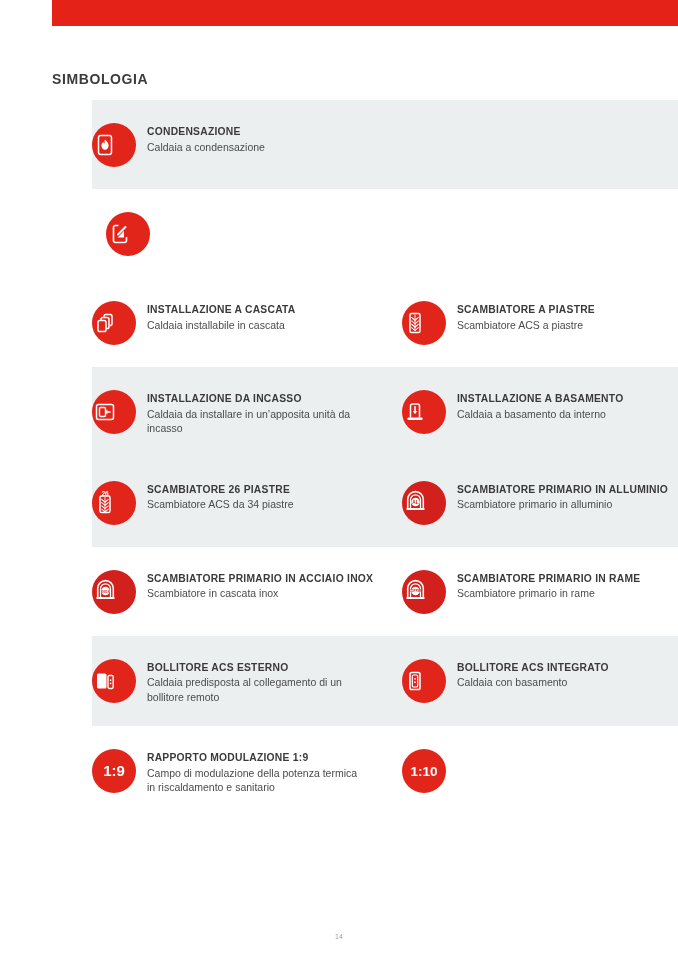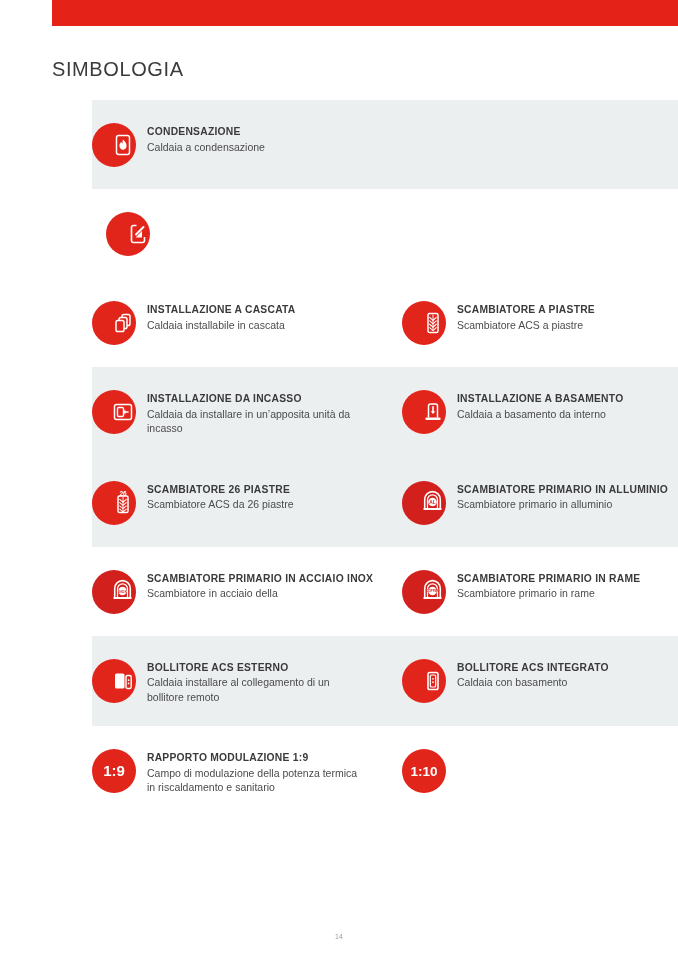--- a/index.html
+++ b/index.html
@@ -22,23 +22,23 @@
     top: 0;
     width: 626px;
     height: 26px;
     background: #e52217;
   }
 
   
   #page-title {
     position: absolute;
     left: 52px;
-    top: 58px;
-    font-size: 20px;
-    font-weight: normal;
+    top: 71px;
+    font-size: 14px;
+    font-weight: bold;
     letter-spacing: 0.6px;
     color: #3b3b3b;
   }
 
   
   #symbol-grid {
     position: absolute;
     left: 0;
     top: 100px;
     width: 678px;
@@ -72,21 +72,21 @@
   .sym-cell.col2 { padding-left: 14px; }
 
   .icon-wrap {
     flex: 0 0 auto;
     width: 44px;
     height: 44px;
     border-radius: 50%;
     background: #e1251b;
     display: flex;
     align-items: center;
-    justify-content: flex-end;
+    justify-content: flex-start;
     margin-top: 1px;
   }
   .icon-wrap.darkred { background: #d2211c; }
   .icon-wrap svg { display: block; }
 
   .sym-text {
     padding-left: 11px;
     padding-top: 3px;
   }
   .sym-title {
@@ -226,21 +226,21 @@
       <div class="icon-wrap">
         <svg width="26" height="26" viewBox="0 0 26 26">
           <rect x="8" y="6" width="10" height="16.5" rx="1.6" fill="none" stroke="#fff" stroke-width="1.5"></rect>
           <path d="M9.4 9.2 13 12.2l3.6-3M9.4 12.4 13 15.4l3.6-3M9.4 15.6 13 18.6l3.6-3M9.4 18.8 13 21.8l3.6-3" fill="none" stroke="#fff" stroke-width="1.05"></path>
           <path d="M13 7v14.6" fill="none" stroke="#fff" stroke-width="0.85"></path>
           <text class="ratio-text" x="13" y="6" text-anchor="middle" style="font-size:6.5px">26</text>
         </svg>
       </div>
       <div class="sym-text">
         <div class="sym-title">SCAMBIATORE 26 PIASTRE</div>
-        <div class="sym-desc">Scambiatore ACS da 26 piastre</div>
+        <div class="sym-desc">Scambiatore ACS da 34 piastre</div>
       </div>
     </div>
     <div class="sym-cell col2">
       <div class="icon-wrap darkred">
         <svg width="27" height="27" viewBox="0 0 26 26">
           <path d="M5.5 18.5V10a7.5 7.5 0 0 1 15 0v8.5" fill="none" stroke="#fff" stroke-width="1.5"></path>
           <path d="M8.2 18.5V10.4a4.8 4.8 0 0 1 9.6 0v8.1" fill="none" stroke="#fff" stroke-width="1.2"></path>
           <rect x="4.2" y="18.3" width="17.6" height="2" rx="0.7" fill="#fff"></rect>
           <circle cx="13" cy="12.6" r="4.1" fill="#fff"></circle>
           <text x="13" y="14.7" text-anchor="middle" style="font-size:4.6px;font-weight:bold;fill:#d2211c;font-family:'Liberation Sans',sans-serif">AL</text>
@@ -259,21 +259,21 @@
         <svg width="27" height="27" viewBox="0 0 26 26">
           <path d="M5.5 18.5V10a7.5 7.5 0 0 1 15 0v8.5" fill="none" stroke="#fff" stroke-width="1.5"></path>
           <path d="M8.2 18.5V10.4a4.8 4.8 0 0 1 9.6 0v8.1" fill="none" stroke="#fff" stroke-width="1.2"></path>
           <rect x="4.2" y="18.3" width="17.6" height="2" rx="0.7" fill="#fff"></rect>
           <circle cx="13" cy="12.6" r="4.1" fill="#fff"></circle>
           <text x="13" y="14.2" text-anchor="middle" style="font-size:3.3px;font-weight:bold;fill:#d2211c;font-family:'Liberation Sans',sans-serif">INOX</text>
         </svg>
       </div>
       <div class="sym-text">
         <div class="sym-title">SCAMBIATORE PRIMARIO IN ACCIAIO INOX</div>
-        <div class="sym-desc">Scambiatore in acciaio della</div>
+        <div class="sym-desc">Scambiatore in cascata inox</div>
       </div>
     </div>
     <div class="sym-cell col2">
       <div class="icon-wrap darkred">
         <svg width="27" height="27" viewBox="0 0 26 26">
           <path d="M5.5 18.5V10a7.5 7.5 0 0 1 15 0v8.5" fill="none" stroke="#fff" stroke-width="1.5"></path>
           <path d="M8.2 18.5V10.4a4.8 4.8 0 0 1 9.6 0v8.1" fill="none" stroke="#fff" stroke-width="1.2"></path>
           <rect x="4.2" y="18.3" width="17.6" height="2" rx="0.7" fill="#fff"></rect>
           <circle cx="13" cy="12.6" r="4.1" fill="#fff"></circle>
           <text x="13" y="13.9" text-anchor="middle" style="font-size:2.6px;font-weight:bold;fill:#d2211c;font-family:'Liberation Sans',sans-serif">COPPER</text>
@@ -291,21 +291,21 @@
       <div class="icon-wrap">
         <svg width="26" height="26" viewBox="0 0 26 26">
           <rect x="5" y="5.5" width="9.5" height="15" rx="1.6" fill="#fff"></rect>
           <rect x="16" y="7.5" width="5.2" height="13" rx="1.4" fill="none" stroke="#fff" stroke-width="1.4"></rect>
           <circle cx="18.6" cy="12.2" r="0.85" fill="#fff"></circle>
           <circle cx="18.6" cy="15.4" r="0.85" fill="#fff"></circle>
         </svg>
       </div>
       <div class="sym-text">
         <div class="sym-title">BOLLITORE ACS ESTERNO</div>
-        <div class="sym-desc">Caldaia installare al collegamento di un bollitore remoto</div>
+        <div class="sym-desc">Caldaia predisposta al collegamento di un bollitore remoto</div>
       </div>
     </div>
     <div class="sym-cell col2">
       <div class="icon-wrap">
         <svg width="26" height="26" viewBox="0 0 26 26">
           <rect x="8" y="4.5" width="10" height="17" rx="1.8" fill="none" stroke="#fff" stroke-width="1.6"></rect>
           <rect x="10.3" y="7" width="5.4" height="12" rx="1.3" fill="none" stroke="#fff" stroke-width="1.2"></rect>
           <circle cx="13" cy="10.8" r="0.85" fill="#fff"></circle>
           <circle cx="13" cy="14.2" r="0.85" fill="#fff"></circle>
         </svg>

